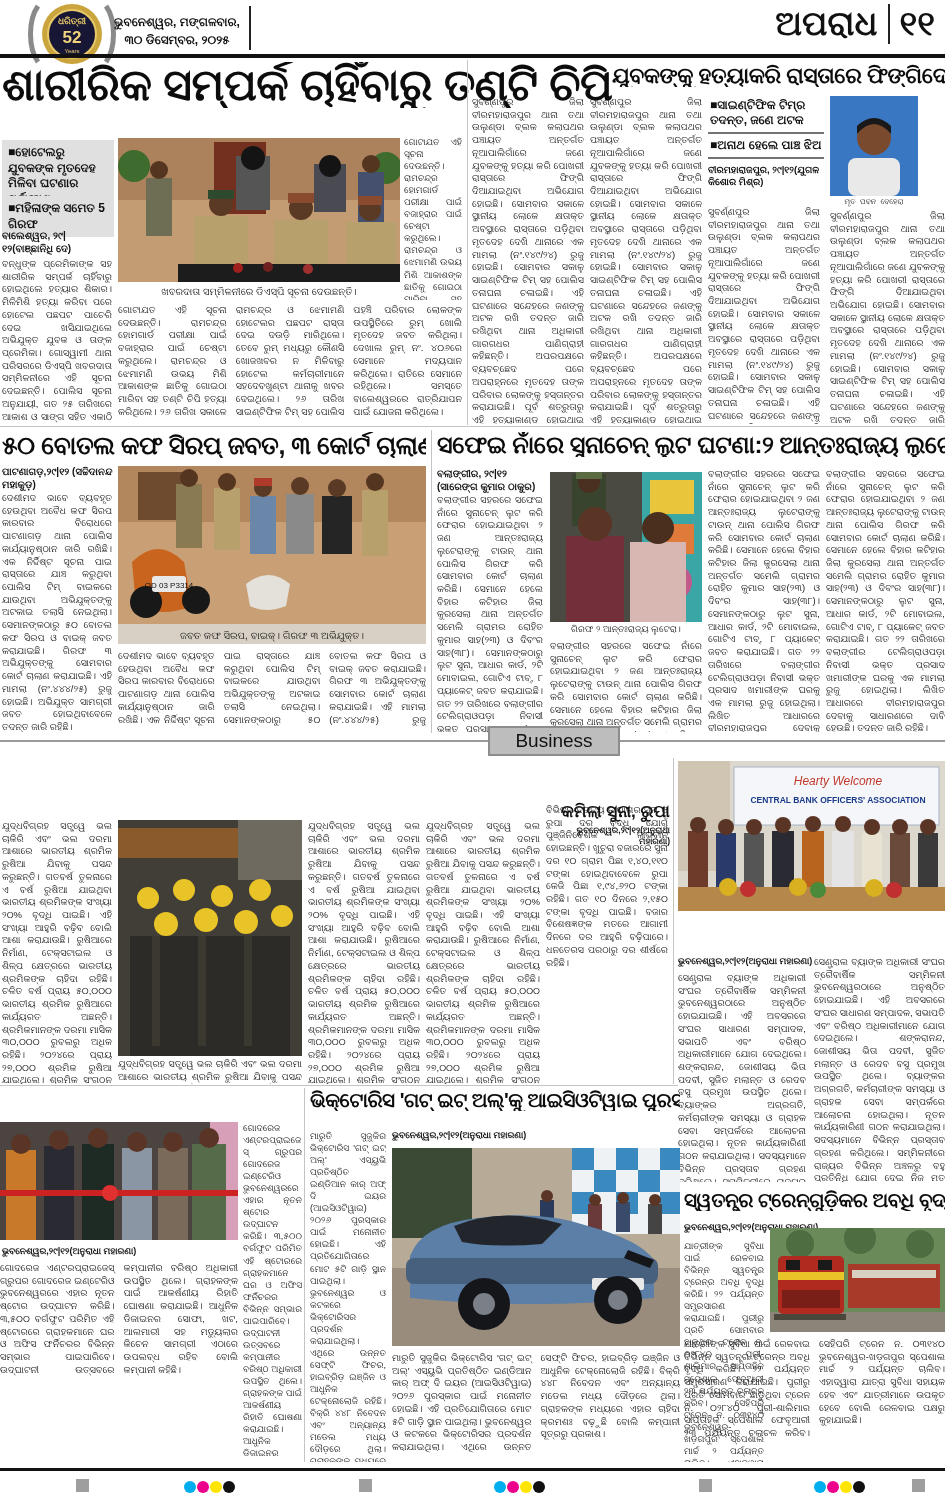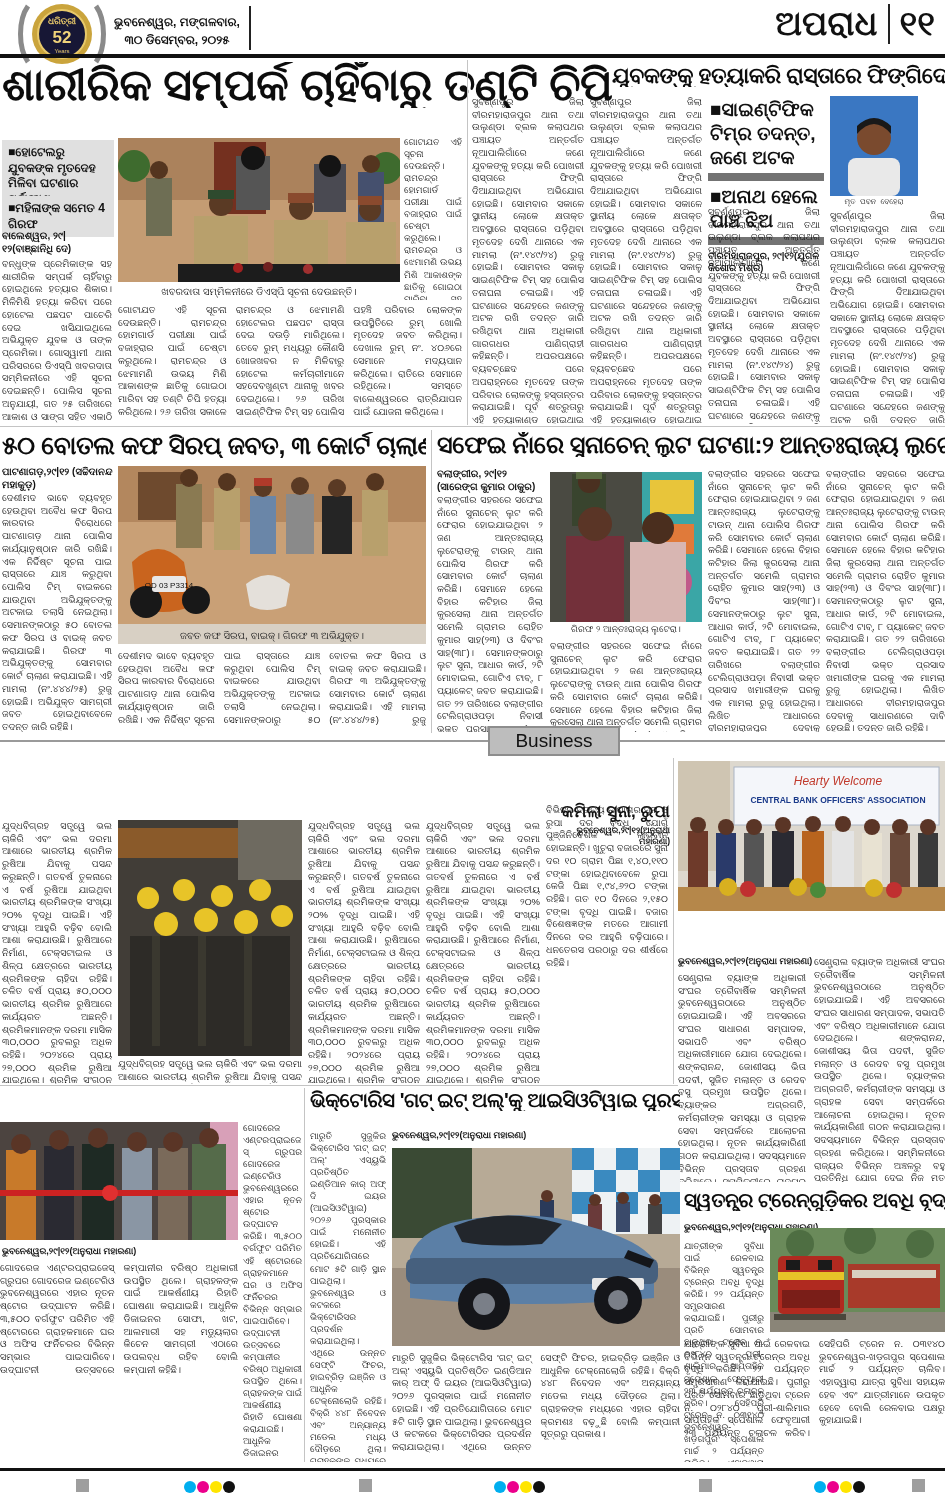--- a/index.html
+++ b/index.html
@@ -7,34 +7,34 @@
         font-family:"Liberation Sans",sans-serif;color:#111;}
   .abs{position:absolute;}
   .b{font-weight:bold;}
   .hl{font-weight:800;color:#0c0c0c;white-space:nowrap;overflow:hidden;letter-spacing:-0.5px;line-height:1.05;}
   .body{font-size:9.5px;line-height:1.34;text-align:justify;overflow:hidden;color:#1a1a1a;word-break:break-word;}
   .c2{column-count:2;column-gap:9px;}
   .c3{column-count:3;column-gap:9px;}
   .dl{font-size:10px;font-weight:bold;line-height:1.25;}
   .cap{font-size:10px;text-align:center;color:#222;}
   .bx{background:#e0e0e0;font-weight:bold;font-size:12px;line-height:1.3;padding:5px 6px;}
-  .bx2{background:#fff;font-weight:bold;font-size:19px;line-height:1.25;padding:4px 2px;border-bottom:8px solid #737373;}
+  .bx2{background:#fff;font-weight:bold;font-size:12px;line-height:1.25;padding:4px 2px;border-bottom:2px solid #737373;}
   .vr{background:#c4c4c4;width:1px;}
   .hr{background:#c4c4c4;height:1px;}
   .photo{overflow:hidden;background:#d8d0c4;}
   .photo svg{display:block;}
   .sq{width:13px;height:13px;background:#9e9e9e;}
   .dot{width:12px;height:12px;border-radius:50%;display:inline-block;margin-right:1px;}
 </style>
 </head>
 <body>
 
 <div class="page">
 
-  <div class="abs" style="left:16px;top:2px;width:92px;height:64px;">
+  <div class="abs" style="left:26px;top:2px;width:92px;height:64px;">
     <svg width="92" height="64" viewBox="0 0 92 64">
       <path d="M12 4 C2 18 2 46 12 60" fill="none" stroke="#8a8a8a" stroke-width="5"></path>
       <path d="M80 4 C90 18 90 46 80 60" fill="none" stroke="#8a8a8a" stroke-width="5"></path>
       <circle cx="46" cy="32" r="30" fill="#caa43c"></circle>
       <circle cx="46" cy="32" r="24" fill="#171735" stroke="#e8c96a" stroke-width="2"></circle>
       <text x="46" y="22" font-size="9" fill="#e8c96a" text-anchor="middle" font-weight="bold">ଧରିତ୍ରୀ</text>
       <text x="46" y="41" font-size="17" fill="#f0d37a" text-anchor="middle" font-weight="bold">52</text>
       <text x="46" y="51" font-size="6" fill="#e8c96a" text-anchor="middle">Years</text>
     </svg>
   </div>
@@ -45,21 +45,21 @@
   <div class="abs" style="left:249px;top:6px;width:2px;height:44px;background:#222;"></div>
   <div class="abs" style="right:10px;top:4px;display:flex;align-items:center;gap:10px;">
     <span style="font-size:34px;font-weight:800;">ଅପରାଧ</span>
     <span style="width:2px;height:40px;background:#222;display:inline-block;"></span>
     <span style="font-size:34px;font-weight:800;">୧୧</span>
   </div>
   <div class="abs" style="left:0;top:54px;width:945px;height:4px;background:#111;"></div>
 
   <div class="abs hl" style="left:2px;top:62px;width:612px;font-size:44px;">ଶାରୀରିକ ସମ୍ପର୍କ ଚାହିଁବାରୁ ତଣ୍ଟି ଚିପି ହତ୍ୟା</div>
   <div class="abs bx" style="left:2px;top:140px;width:100px;">■ହୋଟେଲରୁ ଯୁବକଙ୍କ ମୃତଦେହ ମିଳିବା ଘଟଣାର ପର୍ଦ୍ଦାଫାଶ</div>
-  <div class="abs bx" style="left:2px;top:196px;width:100px;">■ମହିଳାଙ୍କ ସମେତ 4 ଗିରଫ</div>
+  <div class="abs bx" style="left:2px;top:196px;width:100px;">■ମହିଳାଙ୍କ ସମେତ 5 ଗିରଫ</div>
   <div class="abs dl" style="left:2px;top:230px;width:112px;">ବାଲେଶ୍ୱର, ୨୯|୧୨(ବାଞ୍ଛାନିଧି ଦେ)</div>
   <div class="abs body" style="left:2px;top:258px;width:110px;height:166px;">ବନ୍ଧୁଙ୍କ ପ୍ରେମିକାଙ୍କ ସହ ଶାରୀରିକ ସମ୍ପର୍କ ଚାହିଁବାରୁ ହୋଇଥିଲେ ହତ୍ୟାର ଶିକାର। ମିଳିମିଶି ହତ୍ୟା କରିବା ପରେ ହୋଟେଲ ପଛପଟ ପାଚେରି ଦେଇ ଖସିଯାଇଥିଲେ ଅଭିଯୁକ୍ତ ଯୁବକ ଓ ତାଙ୍କ ପ୍ରେମିକା। ଗୋସ୍ୱାମୀ ଥାନା ପରିସରରେ ଡିଏସ୍‌ପି ଖବରଦାତା ସମ୍ମିଳନୀରେ ଏହି ସୂଚନା ଦେଇଛନ୍ତି। ପୋଲିସ ସୂଚନା ଅନୁଯାୟୀ, ଗତ ୨୫ ତାରିଖରେ ଆକାଶ ଓ ସାଙ୍ଗ ସହିତ ଏକାଠି ଗୋଟିଏ ବାଇକ ଯୋଗେ ହୋଇଥିଲା।</div>
 
   <div class="abs photo" style="left:118px;top:138px;width:282px;height:144px;">
     <svg width="282" height="144" viewBox="0 0 282 144">
       <rect width="282" height="144" fill="#c49c73"></rect>
       <rect x="0" y="0" width="282" height="62" fill="#ab825c"></rect>
       <rect x="96" y="4" width="52" height="72" fill="#74301f"></rect>
       <circle cx="16" cy="28" r="16" fill="#3e6b2e"></circle>
         <circle cx="268" cy="30" r="16" fill="#3e6b2e"></circle>

